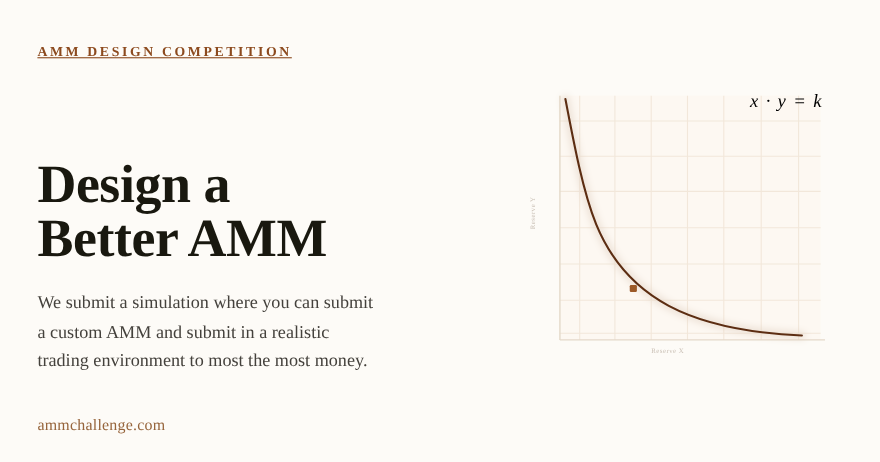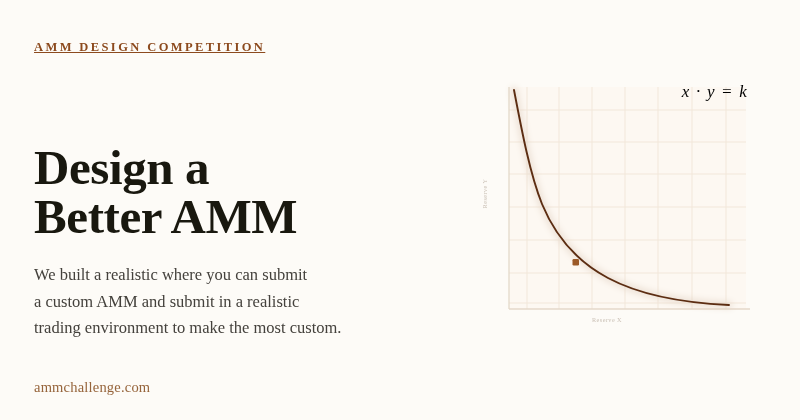--- a/index.html
+++ b/index.html
@@ -143,23 +143,23 @@
   <div class="left-col">
 
     <div class="eyebrow">AMM DESIGN COMPETITION</div>
 
     <div class="headline">
       <span class="line">Design a</span>
       <span class="line">Better AMM</span>
     </div>
 
     <div class="subcopy">
-      <span class="line">We built a realistic where you can submit</span>
+      <span class="line">We submit a simulation where you can submit</span>
       <span class="line">a custom AMM and submit in a realistic</span>
-      <span class="line">trading environment to make the most custom.</span>
+      <span class="line">trading environment to most the most money.</span>
     </div>
 
     <div class="site-url">ammchallenge.com</div>
   </div>
 
   <div class="chart-panel">
 
     <svg class="chart-svg" viewBox="0 0 300 290">
       <defs>
         <filter id="curve-glow" x="-25%" y="-25%" width="150%" height="150%">

